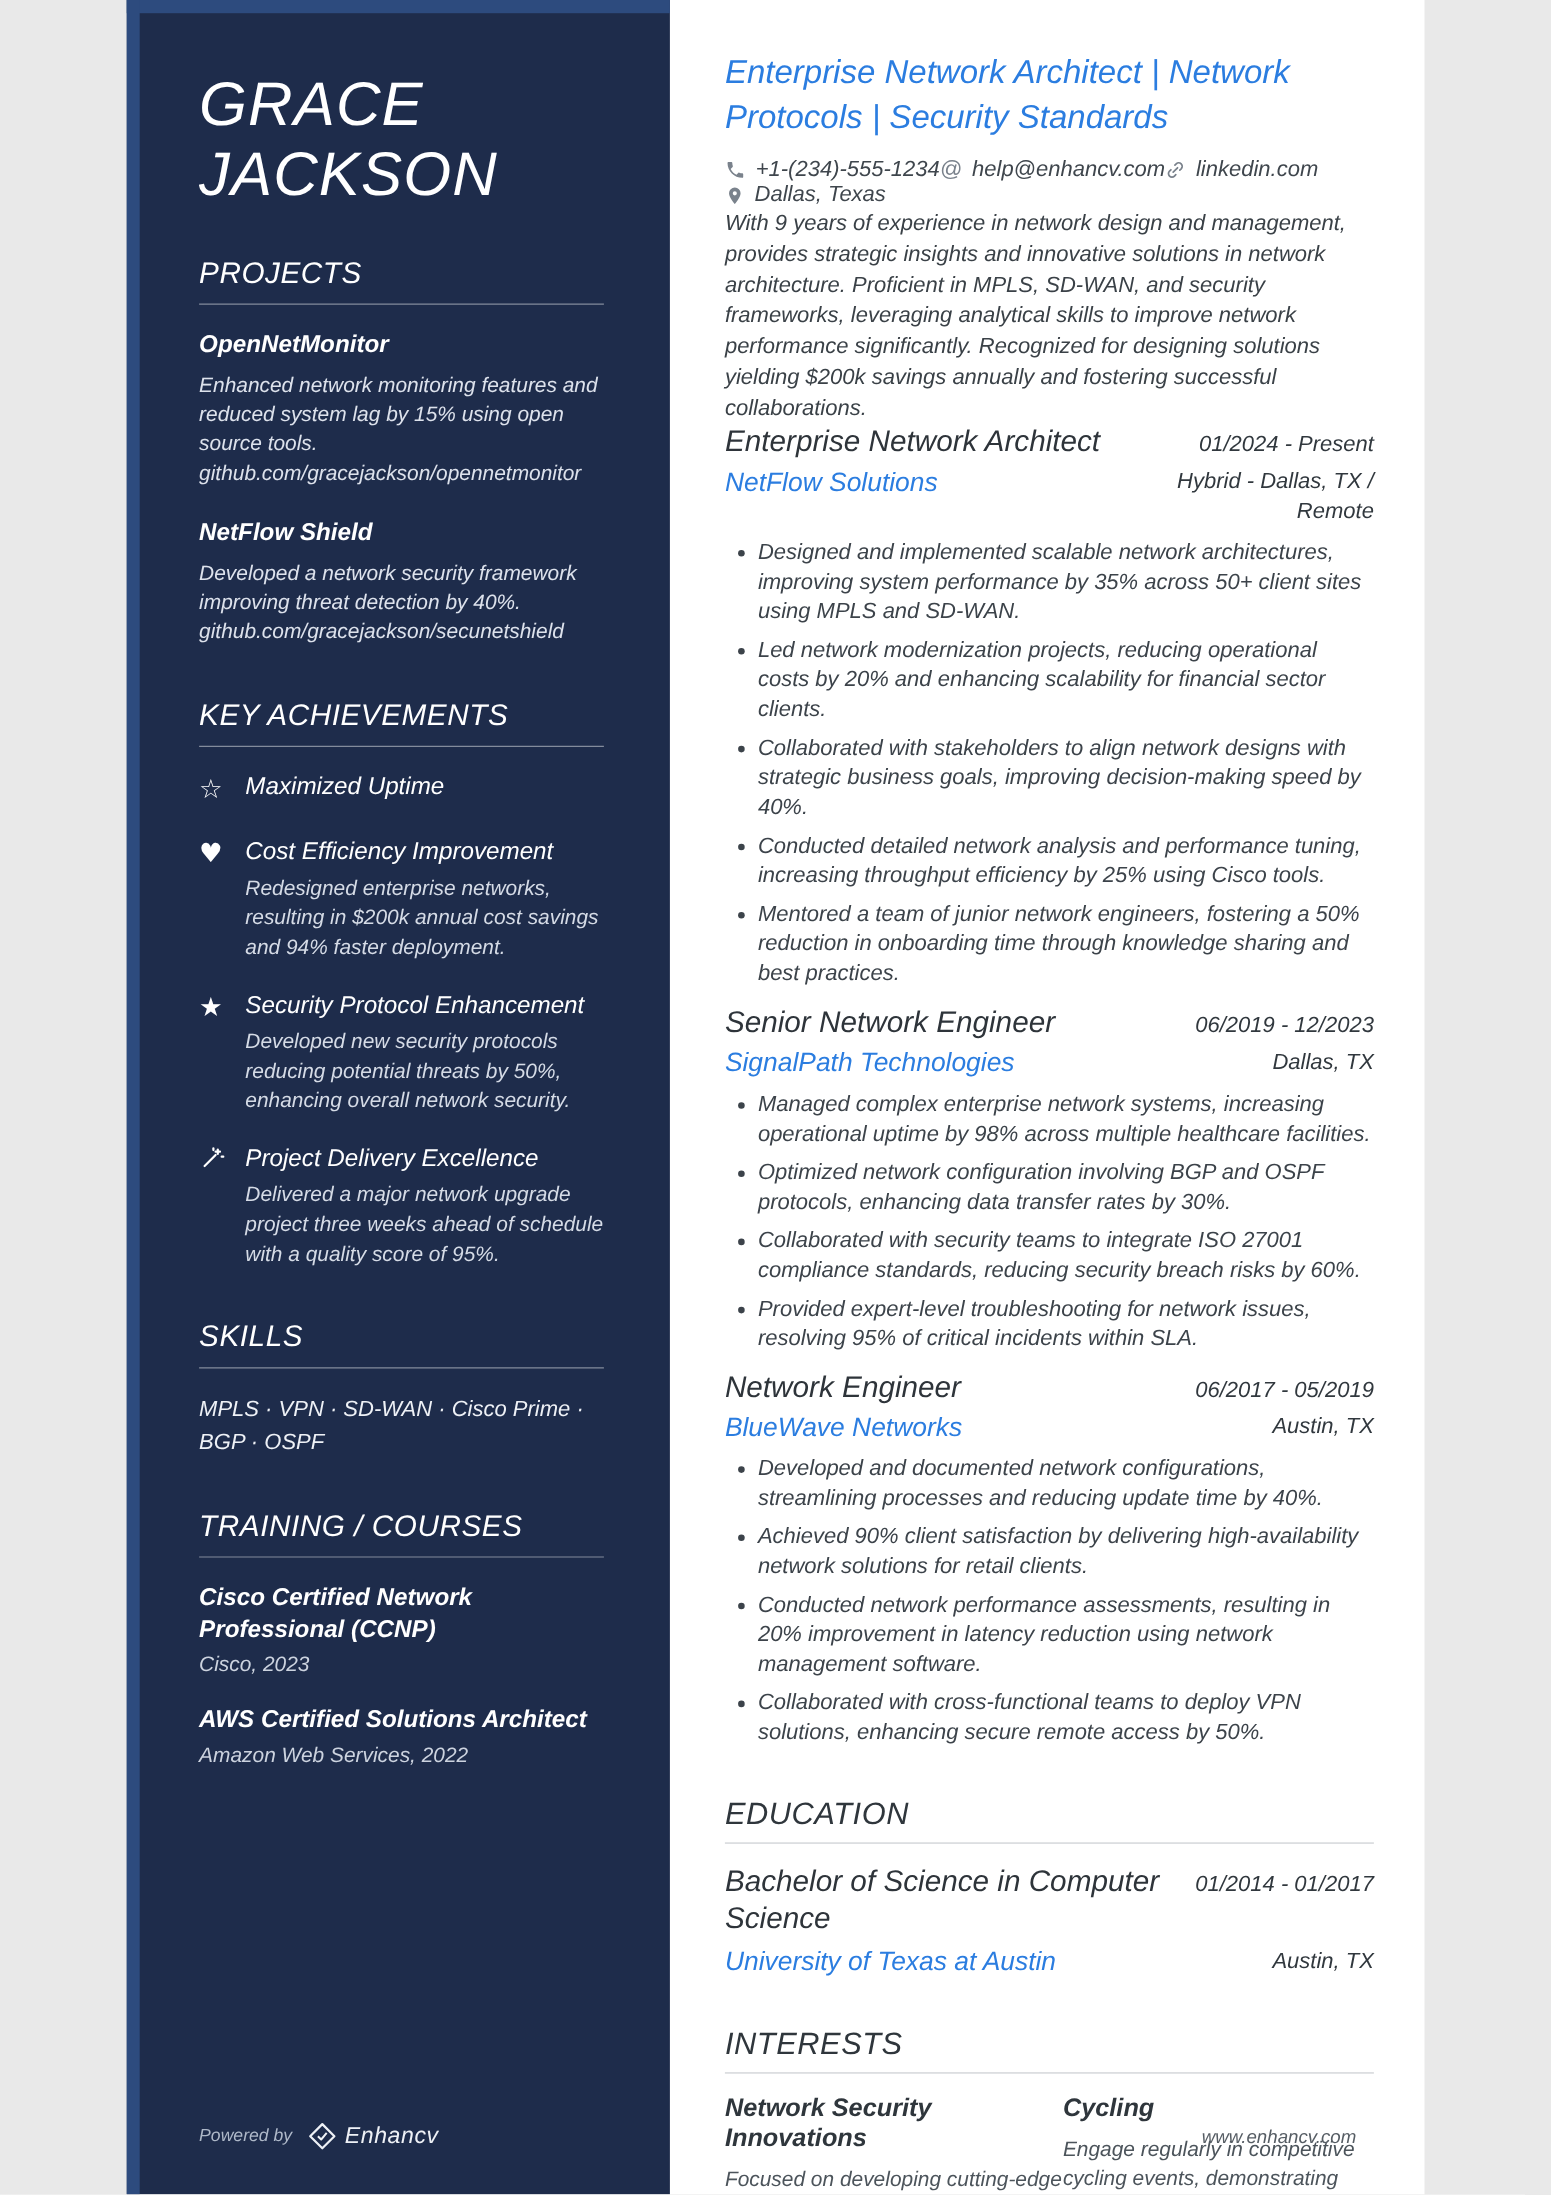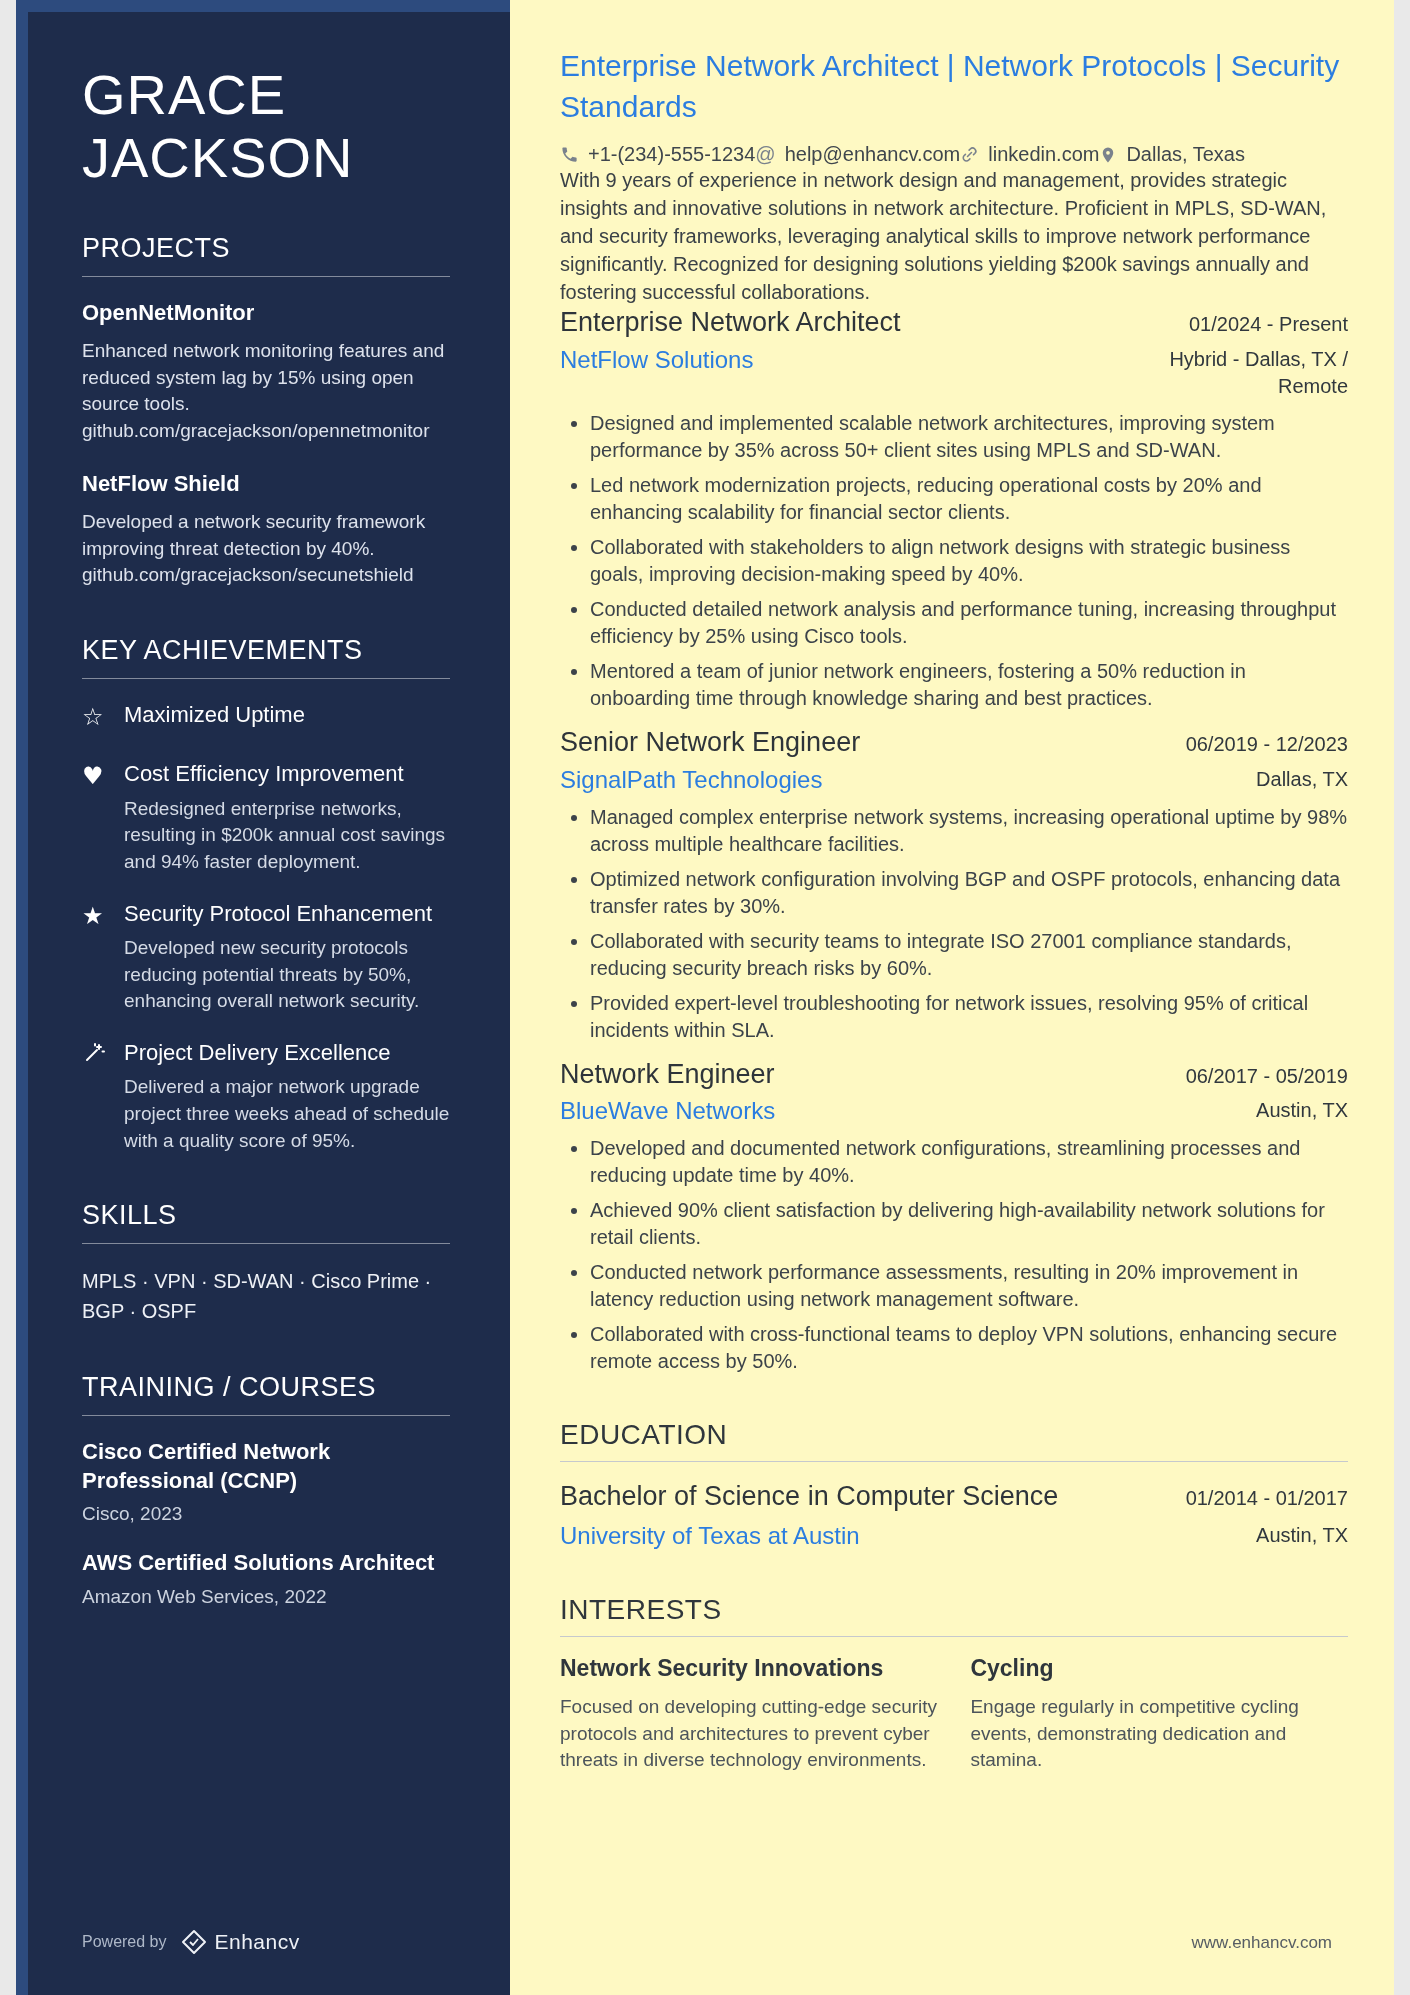--- a/index.html
+++ b/index.html
@@ -1,19 +1,19 @@
 <!DOCTYPE html>
 <html><head>
 <meta charset="utf-8">
 <title>Resume</title>
 <style>
   * { margin:0; padding:0; box-sizing:border-box; }
   html,body { background:#e9e9e9; }
   body { font-family:"Liberation Sans","DejaVu Sans",sans-serif; }
-  .page { width:1378px; height:1995px; background:#fef9c3; display:flex; position:relative; overflow:hidden; margin:0 auto; }
+  .page { width:1180px; height:1995px; background:#ffffff; display:flex; position:relative; overflow:hidden; margin:0 auto;font-style:italic; }
 
   
   .sidebar { width:494px; min-width:494px; background:#1e2c4b; color:#ffffff; padding:64px 60px 0 66px; position:relative; }
   .accent-top { position:absolute; top:0; left:0; width:100%; height:12px; background:#2d4b7e; }
   .accent-left { position:absolute; top:0; left:0; width:12px; height:100%; background:#2d4b7e; }
   .name { font-size:56px; line-height:1.12; font-weight:500; letter-spacing:1px; color:#ffffff; margin-bottom:44px; }
   .side-h { font-size:27px; font-weight:400; letter-spacing:.5px; color:#ffffff; padding-bottom:12px; border-bottom:1px solid rgba(255,255,255,.45); margin-bottom:22px; margin-top:46px; }
   .side-item { margin-bottom:26px; }
   .side-item h3 { font-size:22px; font-weight:700; color:#ffffff; margin-bottom:10px; line-height:1.3; }
   .side-item p { font-size:19px; line-height:1.4; color:#dde2ec; overflow-wrap:break-word; }

